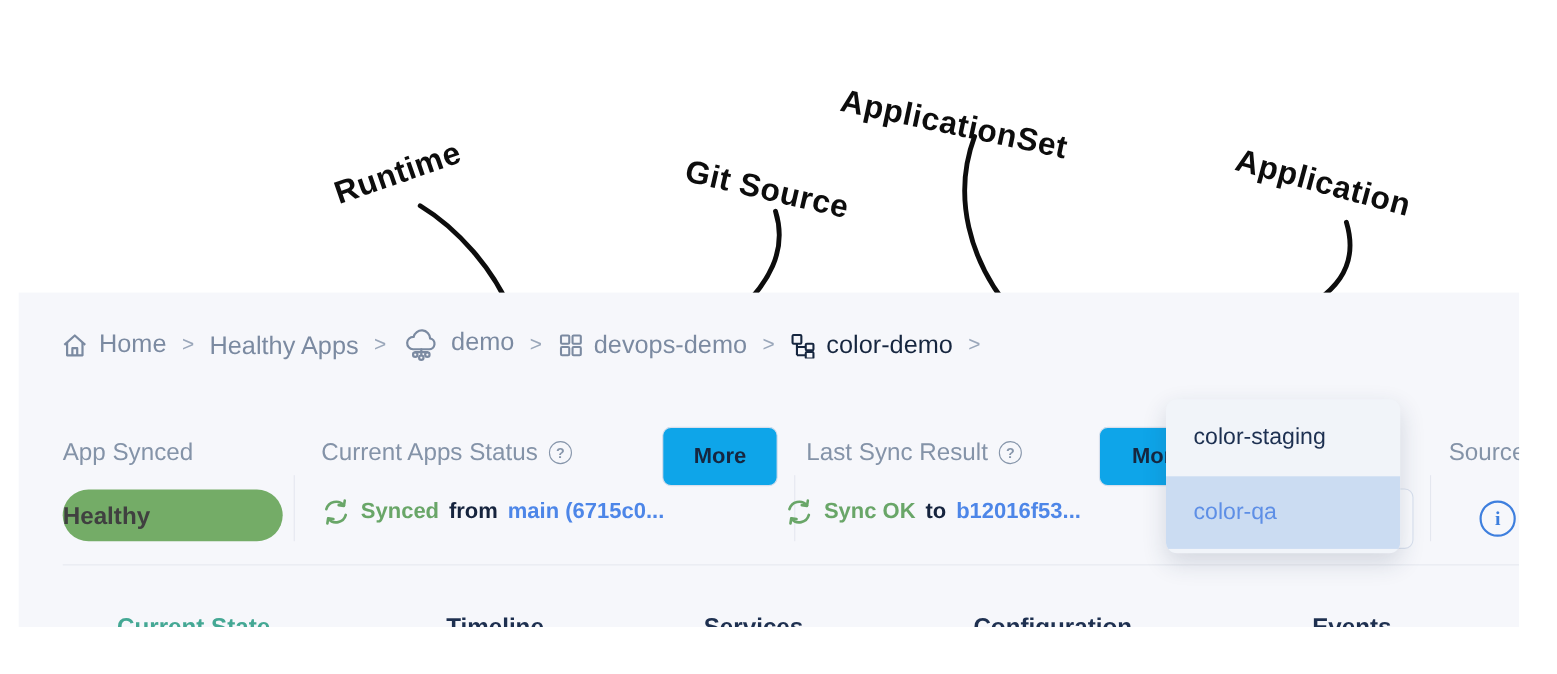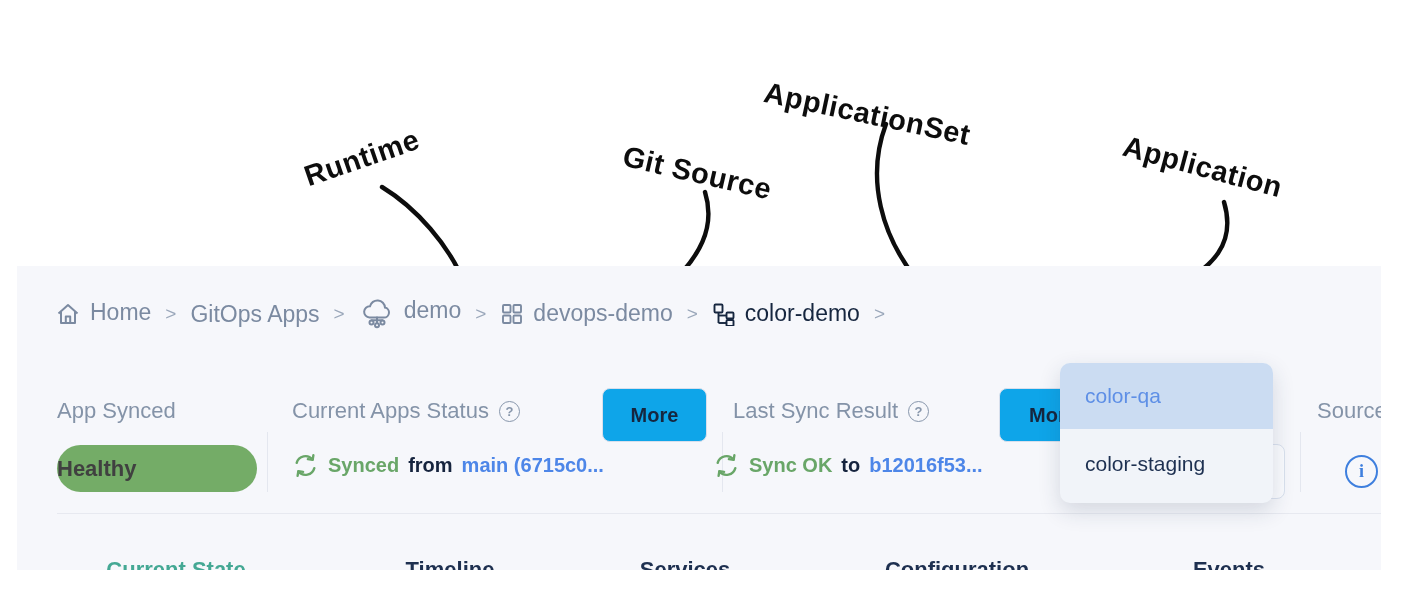--- a/index.html
+++ b/index.html
@@ -95,21 +95,21 @@
             <path d="M3.5 12.5 L13 4 L22.5 12.5"></path>
               <path d="M6 10.5 V22 H20 V10.5"></path>
               <path d="M10.8 22 V15.5 H15.2 V22"></path>
           </svg>
         </span>
         <span class="lbl">Home</span>
       </span>
       <span class="crumb-sep">&gt;</span>
 
       <span class="crumb">
-        <span class="lbl">GitOps Apps</span>
+        <span class="lbl">Healthy Apps</span>
       </span>
       <span class="crumb-sep">&gt;</span>
 
       <span class="crumb">
         <span class="icon">
           <svg width="36" height="31" viewBox="0 0 36 31" fill="none" stroke="#7b8aa1" stroke-width="2" stroke-linecap="round">
             <path d="M10.5 18.5 h14.5 a5 5 0 0 0 1-9.9 A7.6 7.6 0 0 0 11 7.3 5.6 5.6 0 0 0 10.5 18.5 z"></path>
             <path d="M18 18.5 V21.2"></path>
               <path d="M12.5 21.2 H23.5"></path>
               <path d="M18 21.2 V24"></path>
@@ -204,25 +204,25 @@
     </div>
     <div class="frag-btn"></div>
     <div class="vdiv" style="left:1283px;"></div>
 
     <div class="col-label" style="left:1300px;">
       <span>Source</span>
     </div>
     <div class="info-icon">i</div>
 
     <div class="dropdown">
+      <div class="dd-item">
+        <span>color-staging</span>
+      </div>
       <div class="dd-item selected">
         <span>color-qa</span>
-      </div>
-      <div class="dd-item">
-        <span>color-staging</span>
       </div>
     </div>
 
     <div class="hdiv"></div>
 
     <div class="tab active" style="left:159px;">Current State</div>
     <div class="tab" style="left:433px;">Timeline</div>
     <div class="tab" style="left:668px;">Services</div>
     <div class="tab" style="left:940px;">Configuration</div>
     <div class="tab" style="left:1212px;">Events</div>

